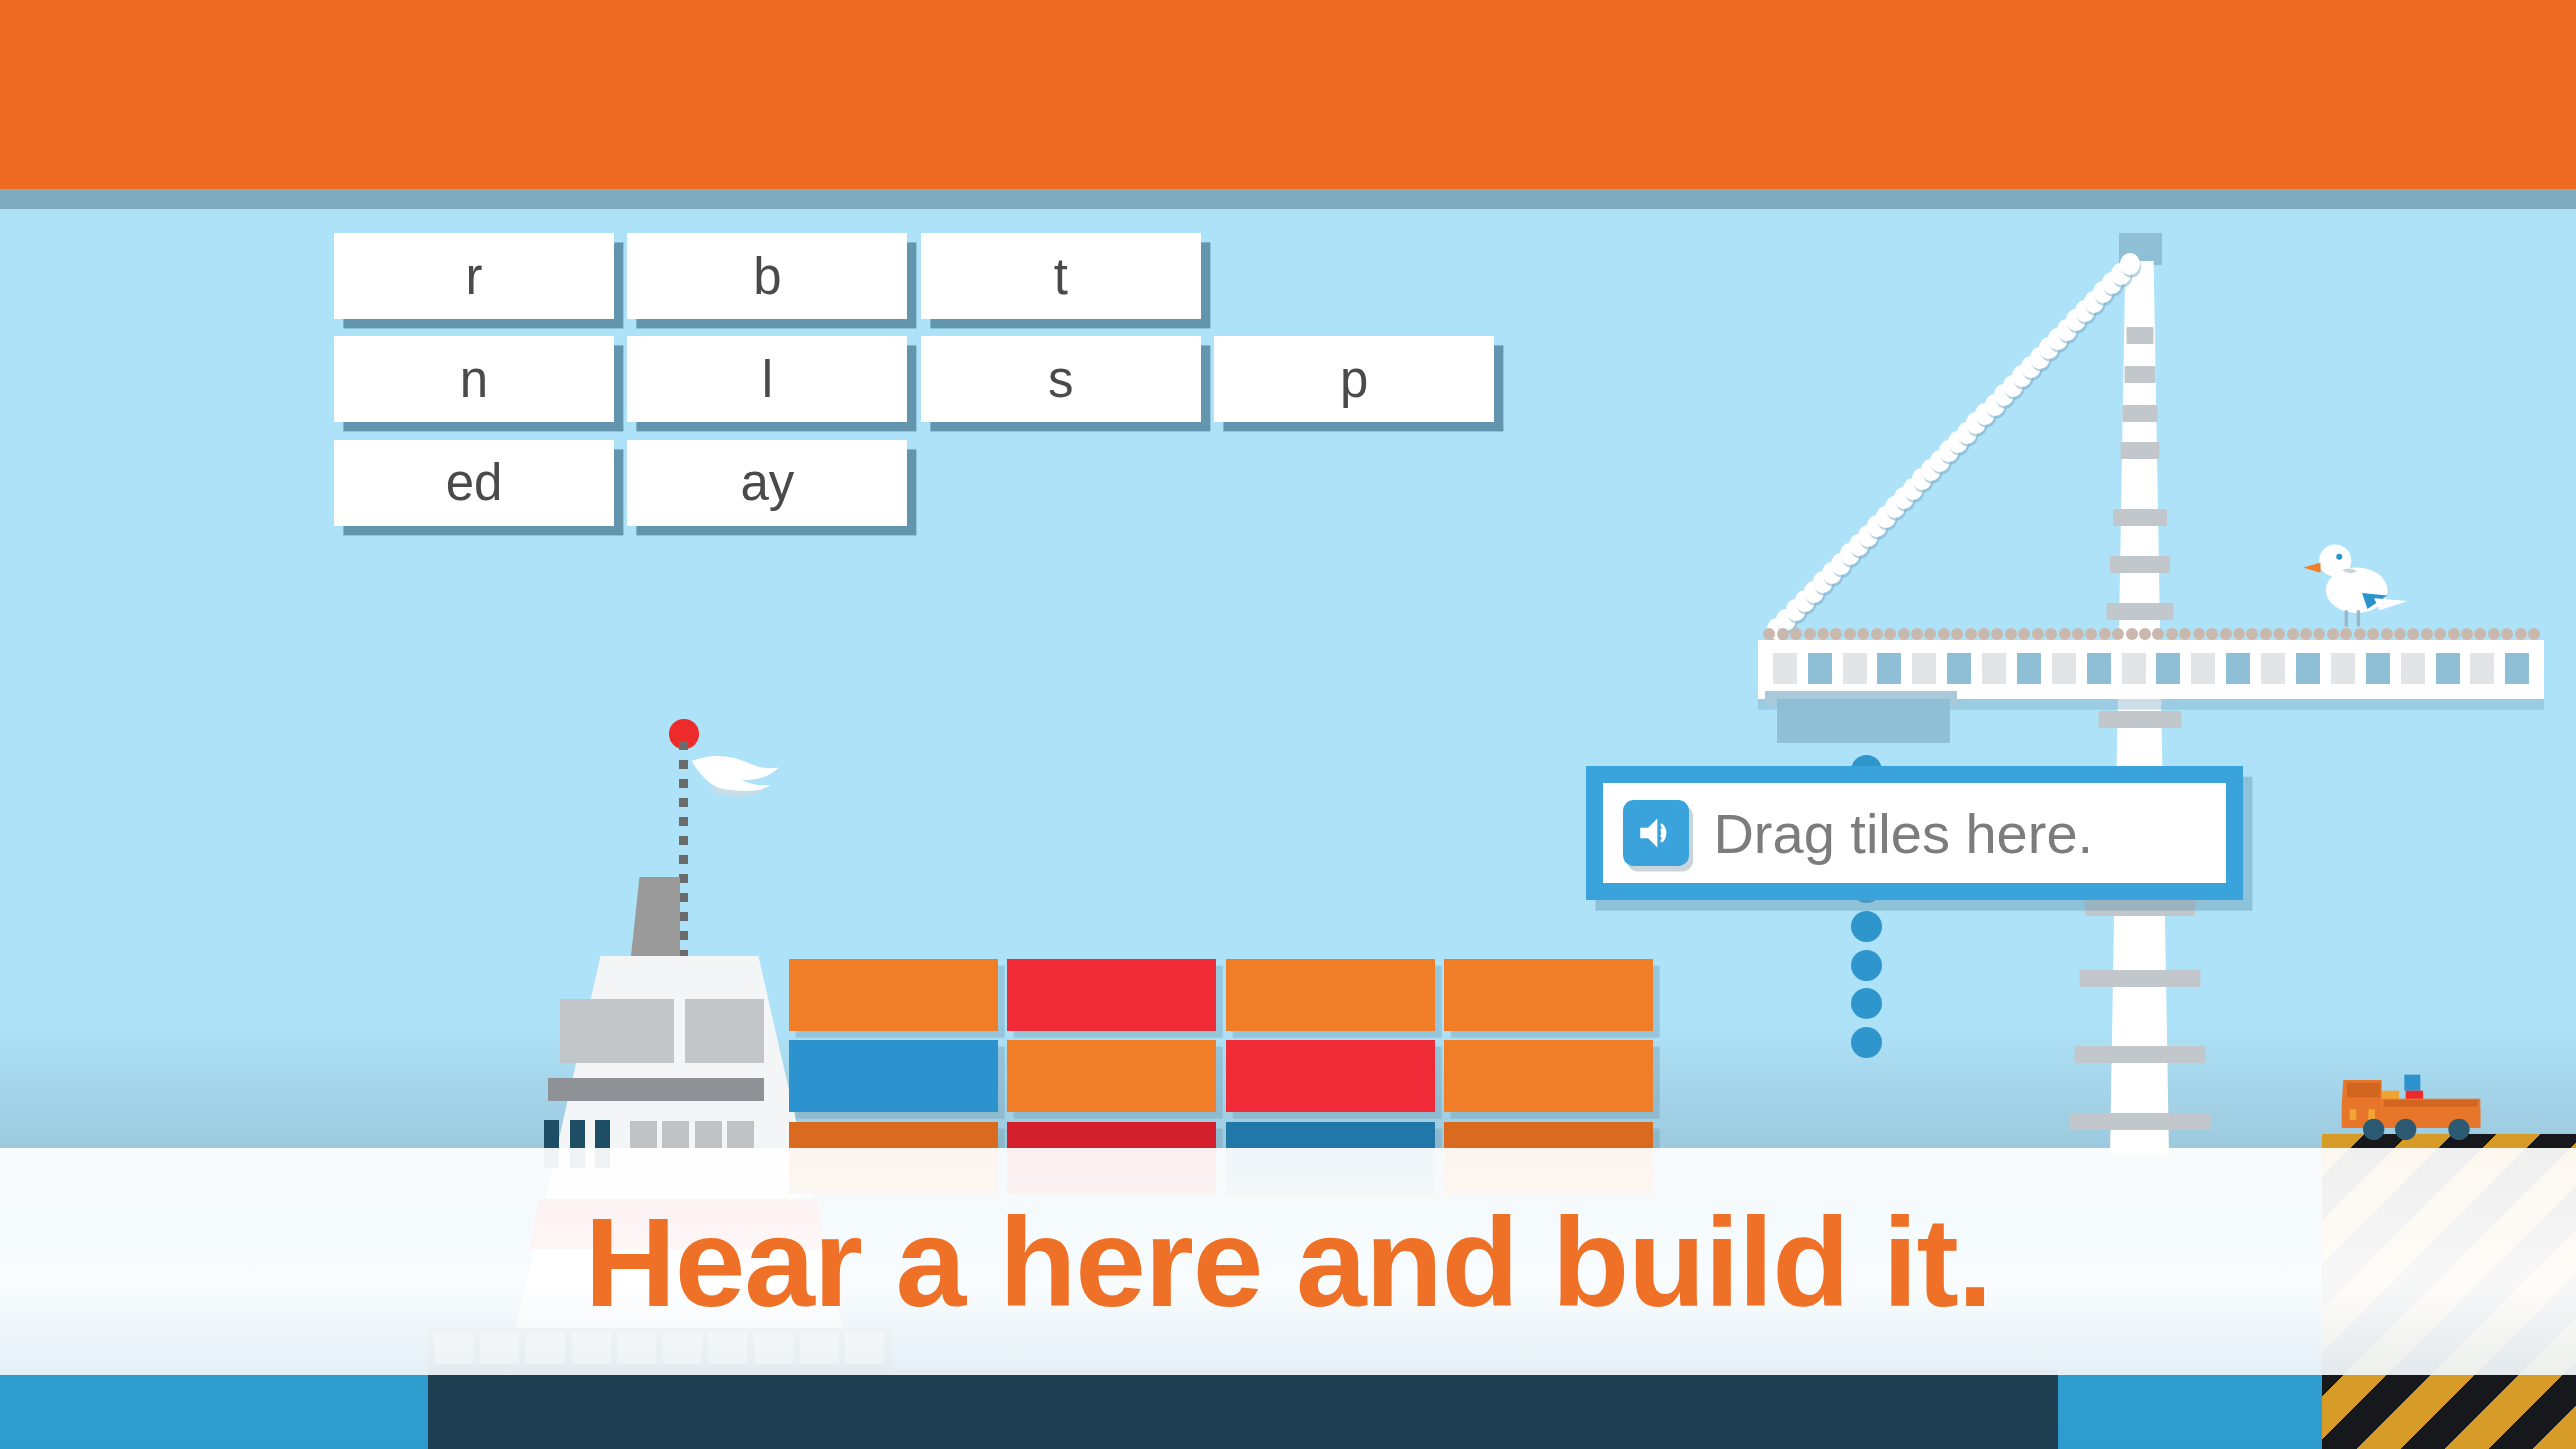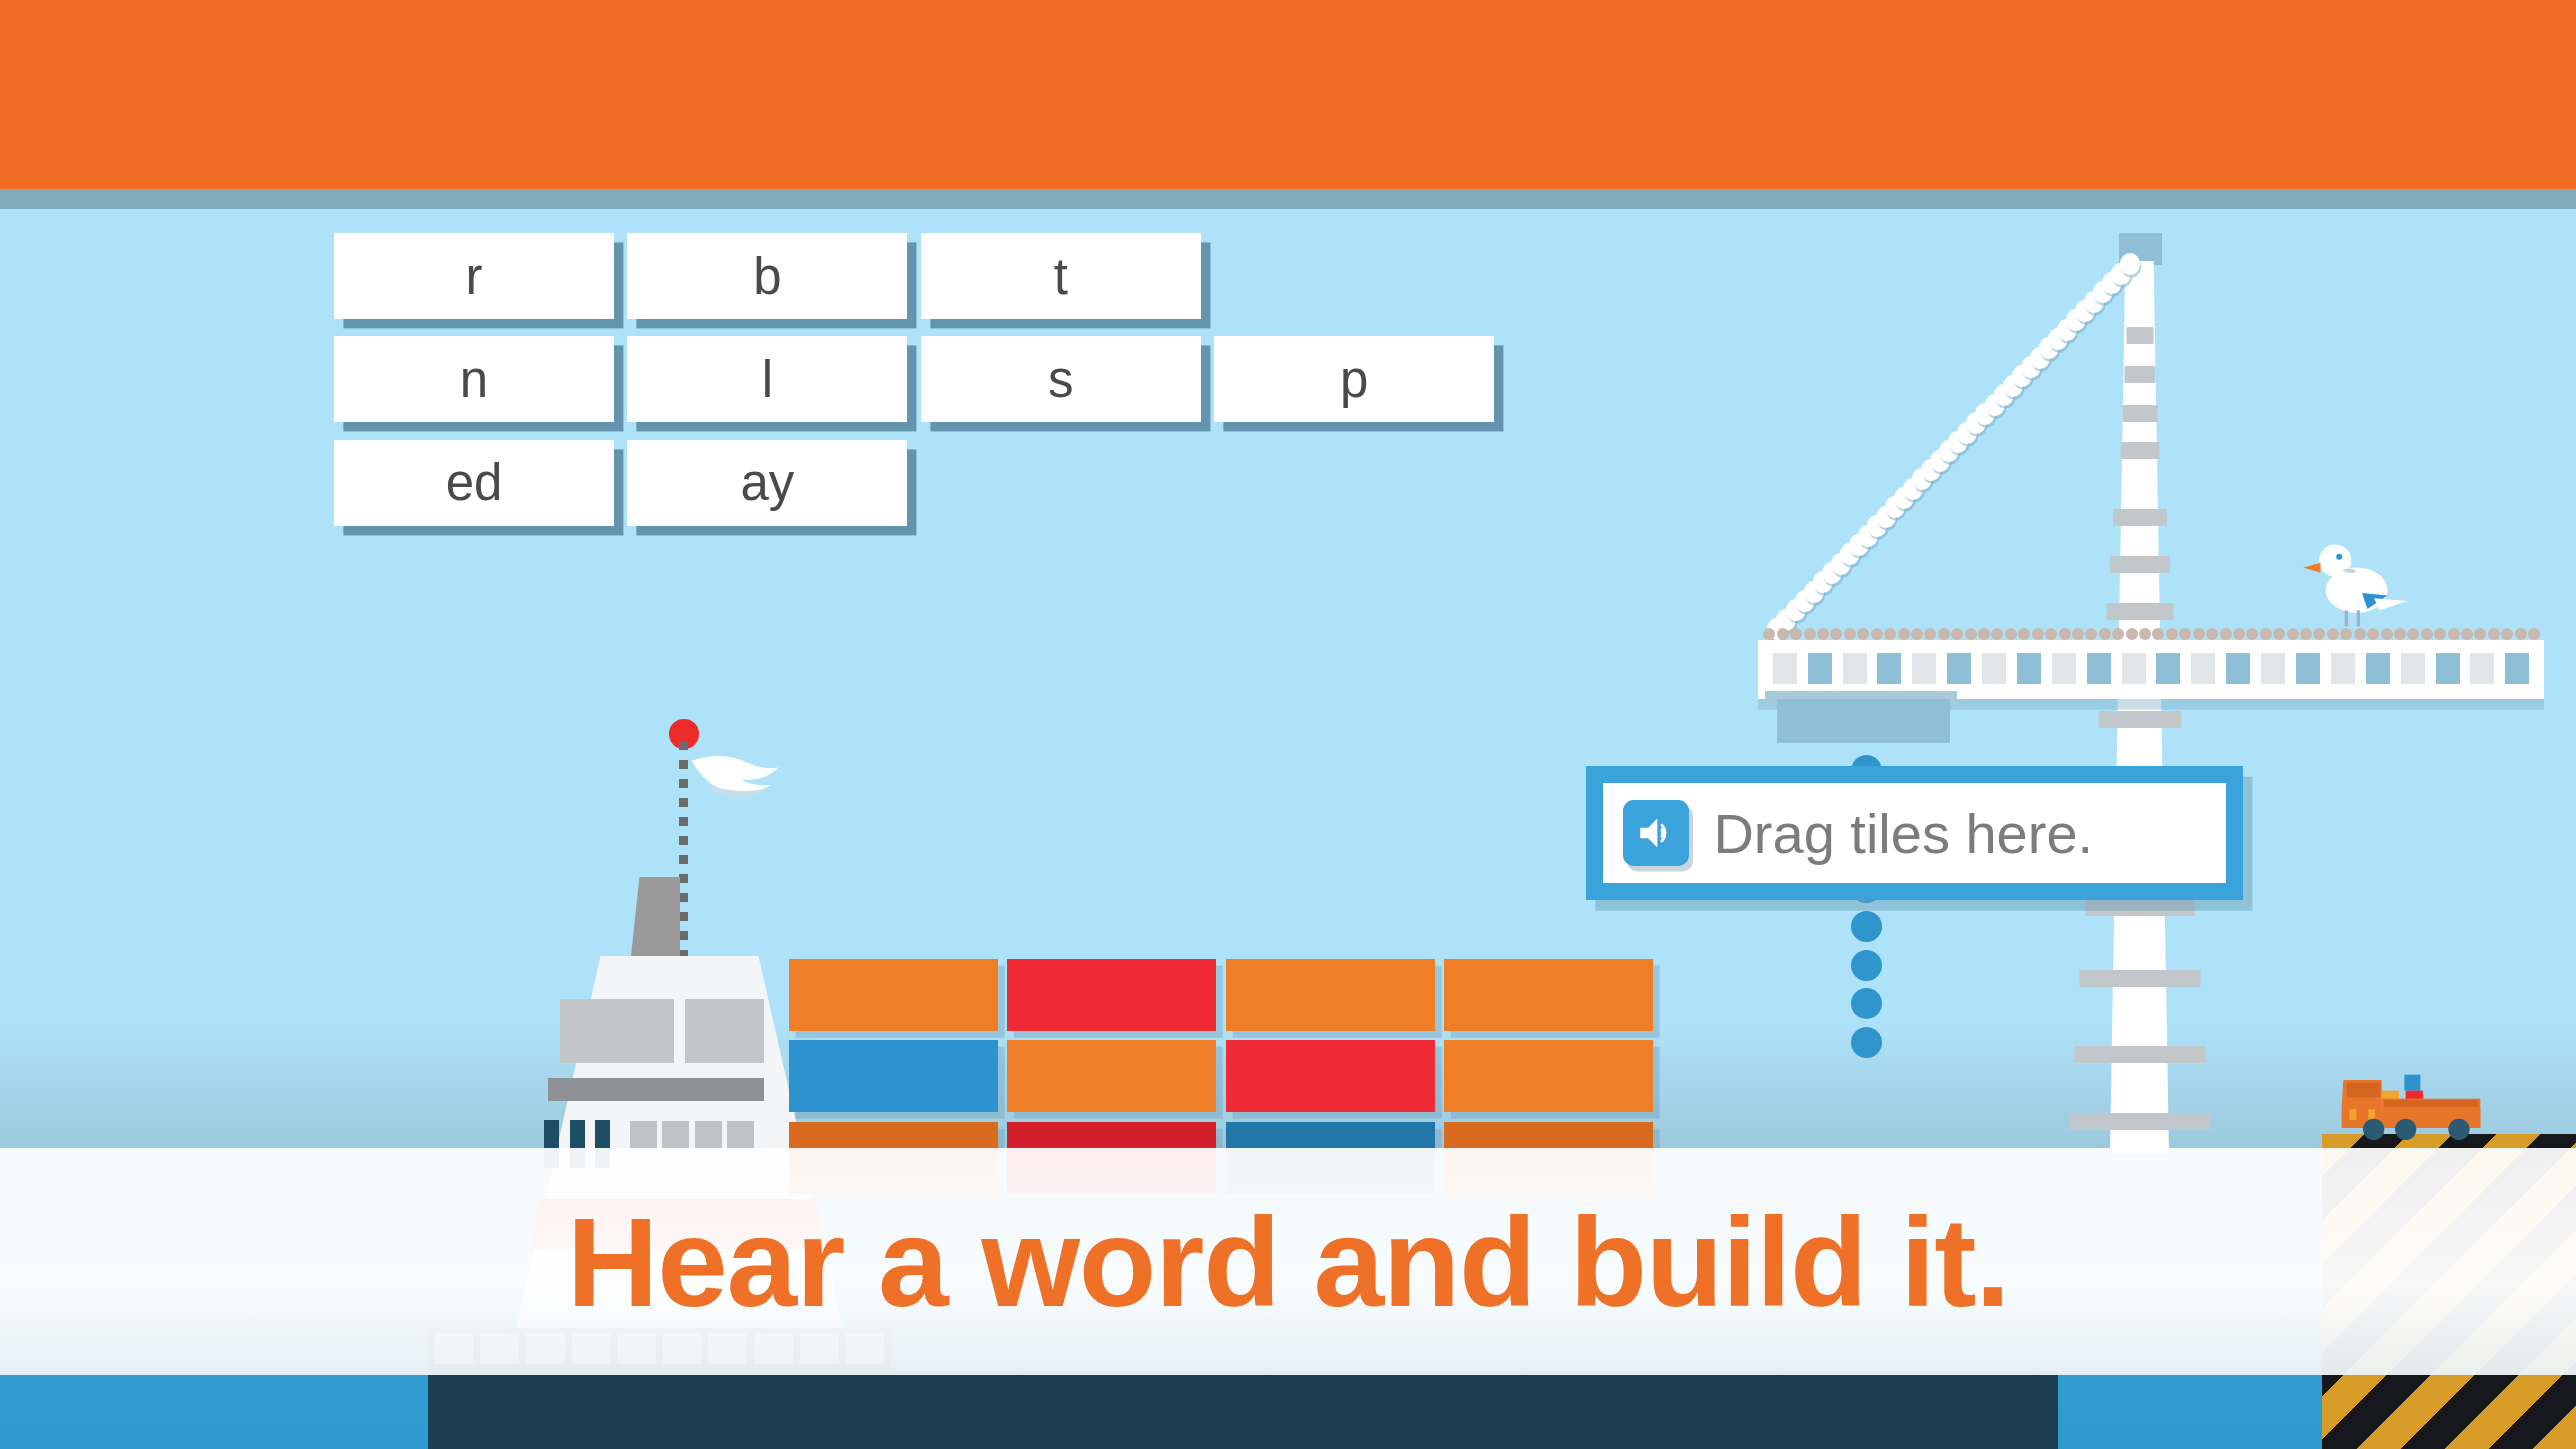--- a/index.html
+++ b/index.html
@@ -457,16 +457,16 @@
       <rect x="44" y="14" width="8" height="16" fill="#ffffff"></rect>
       <path d="M14 34 h36 v22 h-12 v-16 h-12 v16 h-12 z" fill="#ffffff"></path>
     </svg>
   </button>
 
   <button class="hdr-btn help">
     <span class="qmark">?</span>
   </button>
 
   <div class="caption-bar"></div>
-  <div class="caption-text">Hear a word and build it.</div>
+  <div class="caption-text">Hear a here and build it.</div>
 
 </div>
 
 
 </body></html>

